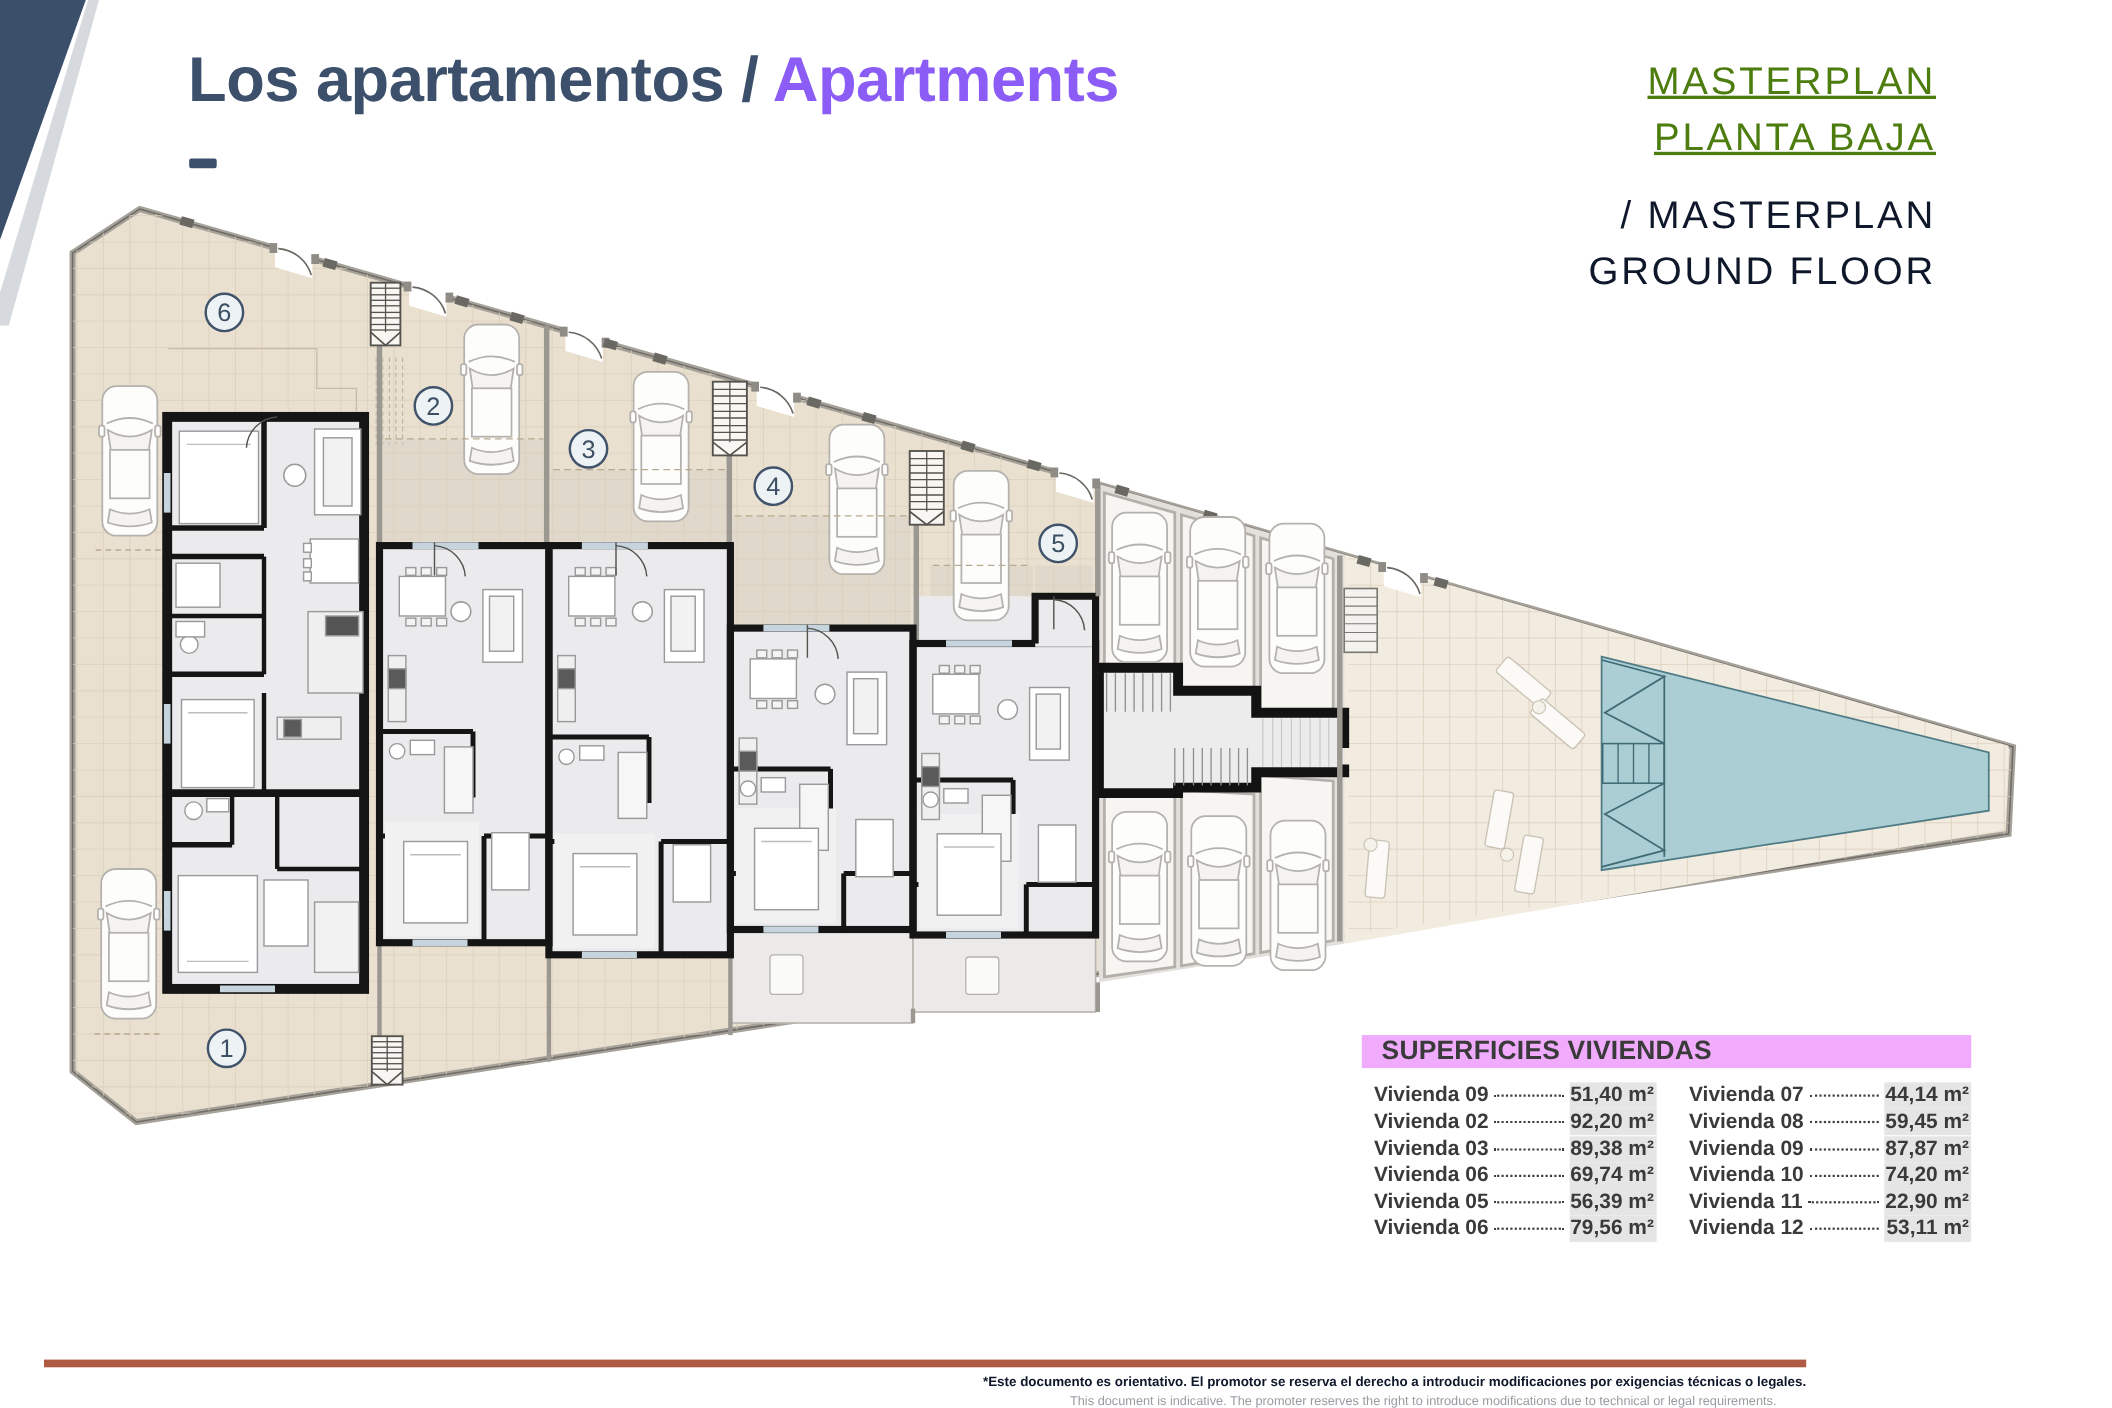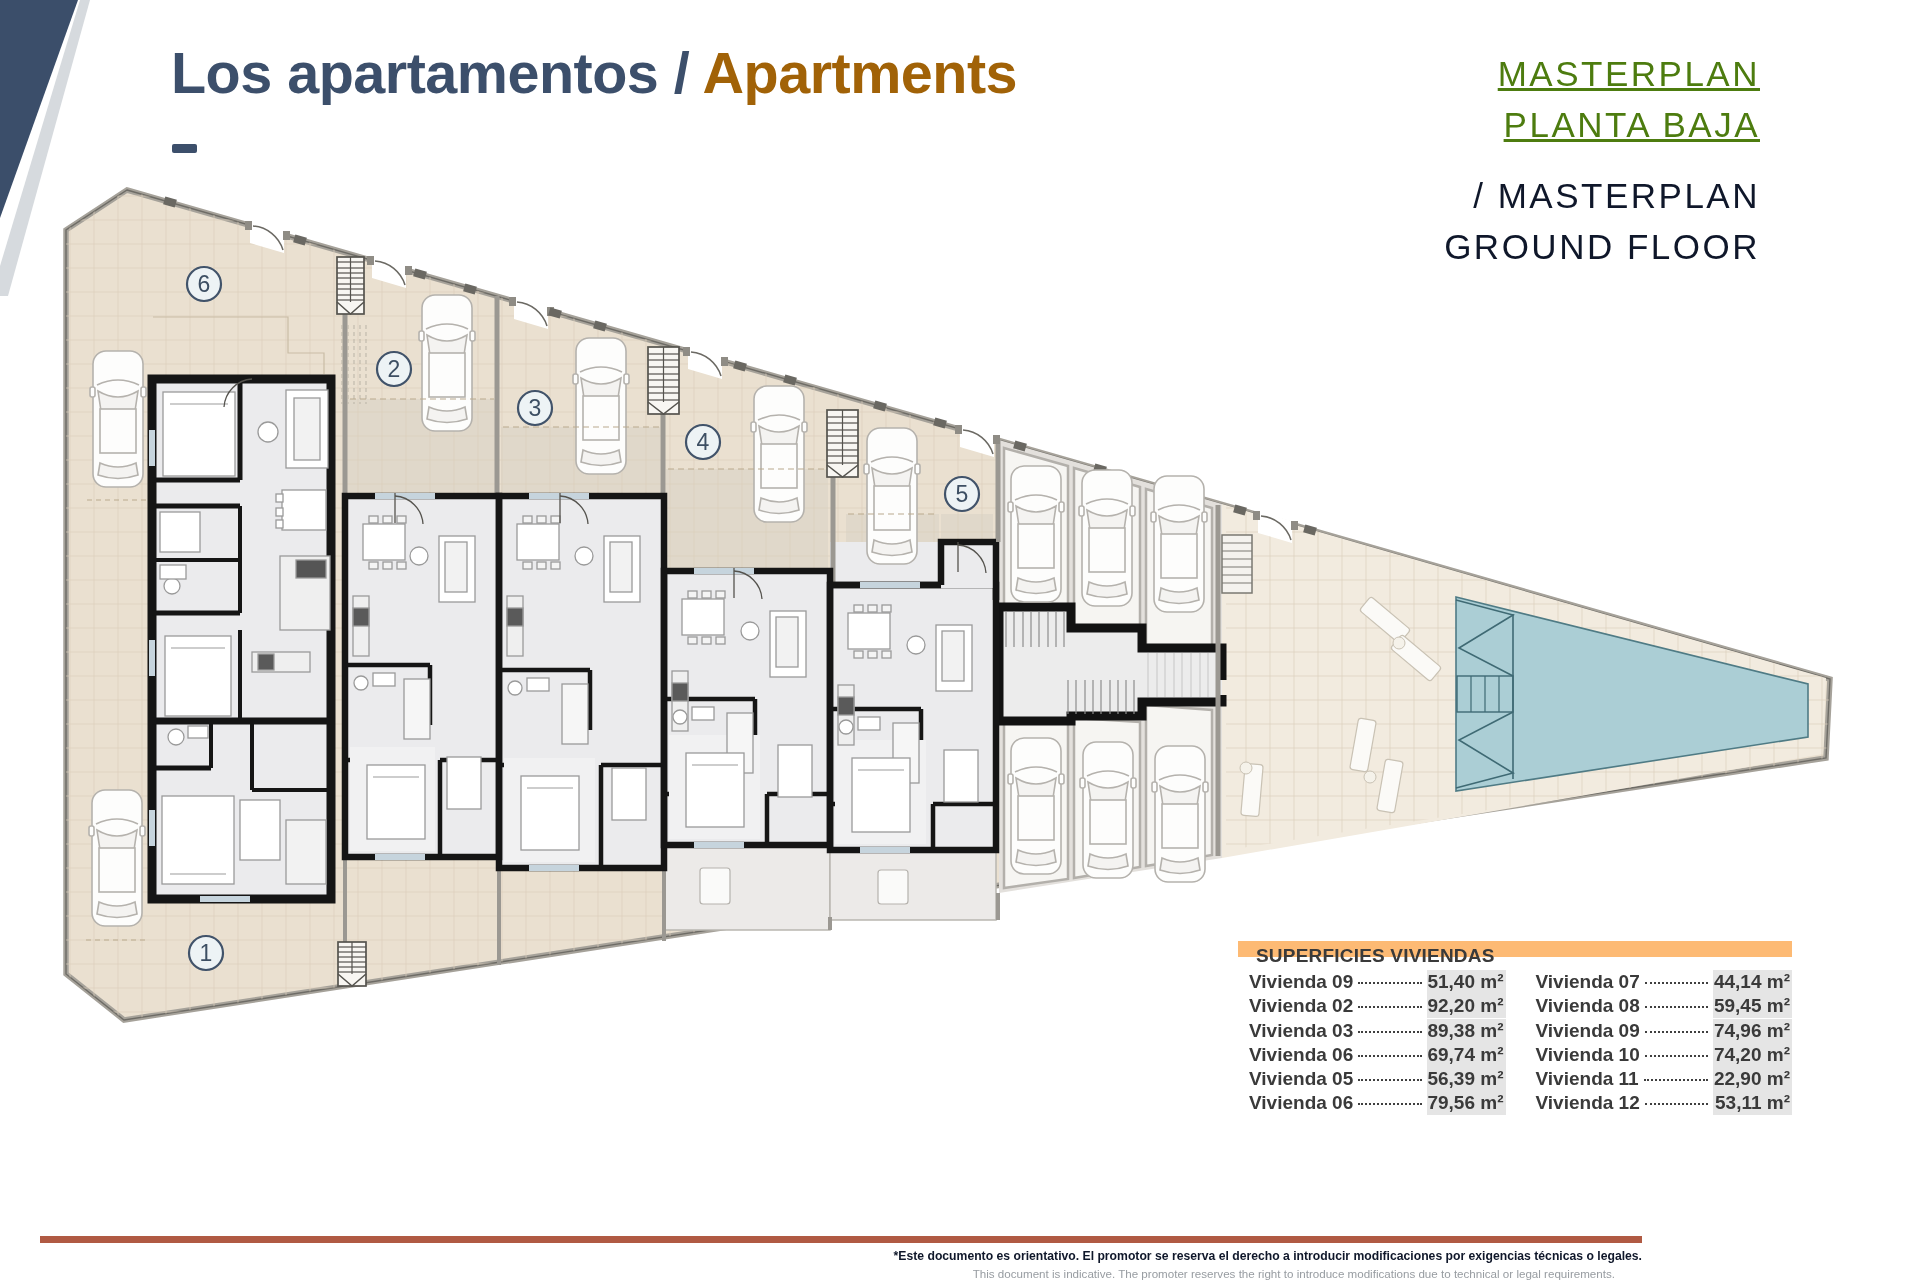--- a/index.html
+++ b/index.html
@@ -1,24 +1,24 @@
 <!DOCTYPE html>
 <html><head><meta charset="utf-8">
 <style>
 html,body{margin:0;padding:0;width:1920px;height:1280px;overflow:hidden;background:#ffffff;
 font-family:"Liberation Sans", sans-serif;}
 .abs{position:absolute;}
 #title{left:171px;top:40px;font-size:57.5px;font-weight:bold;letter-spacing:-0.5px;color:#3c4f6b;white-space:nowrap;}
-#title .grey{color:#a16207;}
+#title .grey{color:#8b5cf6;}
 #dash{left:172px;top:144px;width:25px;height:9px;background:#3c4f6b;border-radius:2px;}
 .mp{right:160px;text-align:right;letter-spacing:2.5px;font-size:35px;line-height:51px;white-space:nowrap;}
 #mp1{top:48px;color:#4d7c0f;text-decoration:underline;}
 #mp2{top:170px;color:#0f172a;}
 #tbl{left:1238px;top:941px;width:554px;font-size:19px;font-weight:bold;color:#3a3a3a;}
-#tblhead{background:#fdba74;height:16px;line-height:30px;padding-left:18px;font-size:19px;letter-spacing:0.2px;}
+#tblhead{background:#f0abfc;height:30px;line-height:30px;padding-left:18px;font-size:24px;letter-spacing:0.2px;}
 .cols{display:flex;gap:30px;margin-top:13px;padding-left:11px;}
 .col{flex:1;}
 .row{display:flex;align-items:baseline;height:24.3px;}
 .row .lbl{white-space:nowrap;}
 .row .dots{flex:1;margin:0 5px;border-bottom:2.2px dotted #3f3f3f;transform:translateY(-4px);}
 .row .val{background:#e5e5e5;width:77px;text-align:right;padding:1px 2px 1px 0;white-space:nowrap;}
 #redline{left:40px;top:1236px;width:1602px;height:7px;background:#b05a43;}
 #fn1{right:278px;top:1249px;font-size:12.2px;font-weight:bold;color:#0f172a;white-space:nowrap;}
 #fn2{right:305px;top:1267px;font-size:11.6px;color:#979ca1;white-space:nowrap;}
 </style></head>
@@ -815,21 +815,21 @@
           <span class="val">44,14 m²</span>
         </div>
 <div class="row">
           <span class="lbl">Vivienda 08</span>
           <span class="dots"></span>
           <span class="val">59,45 m²</span>
         </div>
 <div class="row">
           <span class="lbl">Vivienda 09</span>
           <span class="dots"></span>
-          <span class="val">74,96 m²</span>
+          <span class="val">87,87 m²</span>
         </div>
 <div class="row">
           <span class="lbl">Vivienda 10</span>
           <span class="dots"></span>
           <span class="val">74,20 m²</span>
         </div>
 <div class="row">
           <span class="lbl">Vivienda 11</span>
           <span class="dots"></span>
           <span class="val">22,90 m²</span>

